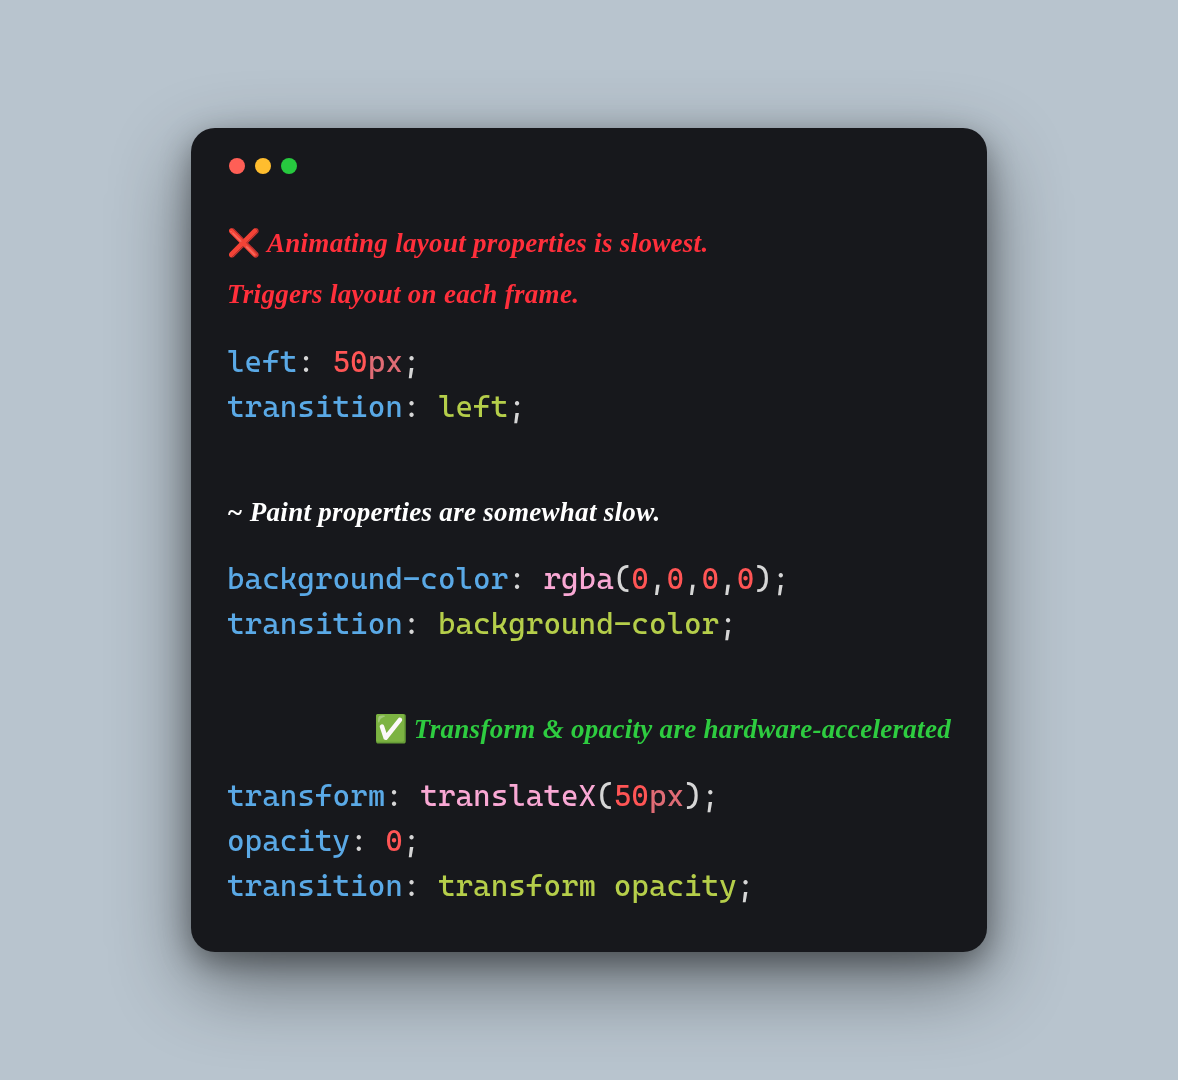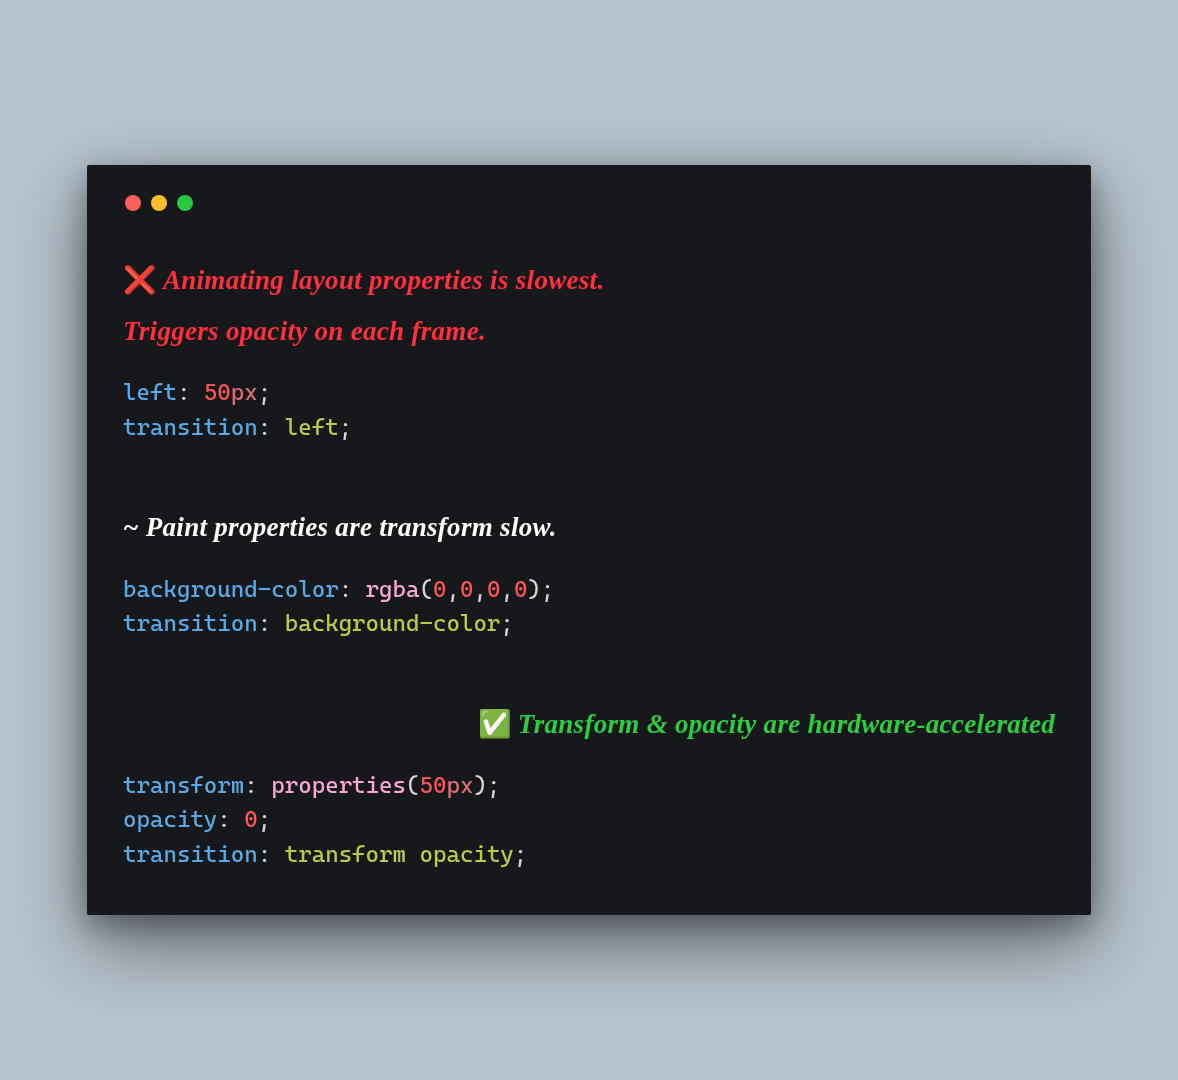--- a/index.html
+++ b/index.html
@@ -8,23 +8,23 @@
       width: 1178px;
       height: 1080px;
       background: #b8c4ce;
       display: flex;
       align-items: center;
       justify-content: center;
       font-family: ui-monospace, "SF Mono", "Cascadia Code", "Fira Code", Menlo, Consolas, monospace;
     }
 
     .window {
-      width: 1004px;
+      width: 796px;
       background: #17181c;
-      border-radius: 2px;
+      border-radius: 24px;
       box-shadow: 0 30px 80px rgba(0,0,0,0.45), 0 10px 30px rgba(0,0,0,0.35);
       padding: 30px 36px 44px 36px;
     }
 
     .traffic-lights {
       display: flex;
       gap: 10px;
       margin-bottom: 44px;
       padding-left: 2px;
     }
@@ -51,21 +51,21 @@
     .comment-good  { color: #2ecc40; text-align: right; }
 
     .emoji {
       font-style: normal;
       font-family: "Apple Color Emoji", "Segoe UI Emoji", "Noto Color Emoji", sans-serif;
       font-weight: 400;
       margin-right: 6px;
     }
 
     .code {
-      font-size: 23px;
+      font-size: 30px;
       line-height: 1.5;
       color: #e6e6e6;
       margin-top: 18px;
       white-space: pre;
     }
 
     .section + .section { margin-top: 58px; }
 
     .t-prop  { color: #5aa9e6; }  
     .t-punc  { color: #d6d6d6; }  
@@ -81,36 +81,36 @@
 
   <div class="traffic-lights">
     <div class="dot dot-red"></div>
     <div class="dot dot-yellow"></div>
     <div class="dot dot-green"></div>
   </div>
 
   <div class="section">
     <div class="comment comment-bad">
       <span class="emoji">❌</span><span>Animating layout properties is slowest.</span><br>
-      <span>Triggers opacity on each frame.</span>
+      <span>Triggers layout on each frame.</span>
     </div>
     <div class="code"><span class="t-prop">left</span><span class="t-punc">: </span><span class="t-num">50</span><span class="t-unit">px</span><span class="t-punc">;</span>
 <span class="t-prop">transition</span><span class="t-punc">: </span><span class="t-val">left</span><span class="t-punc">;</span></div>
   </div>
 
   <div class="section">
     <div class="comment comment-mid">
-      <span>~ </span><span>Paint properties are transform slow.</span>
+      <span>~ </span><span>Paint properties are somewhat slow.</span>
     </div>
     <div class="code"><span class="t-prop">background-color</span><span class="t-punc">: </span><span class="t-func">rgba</span><span class="t-punc">(</span><span class="t-num">0</span><span class="t-punc">,</span><span class="t-num">0</span><span class="t-punc">,</span><span class="t-num">0</span><span class="t-punc">,</span><span class="t-num">0</span><span class="t-punc">)</span><span class="t-punc">;</span>
 <span class="t-prop">transition</span><span class="t-punc">: </span><span class="t-val">background-color</span><span class="t-punc">;</span></div>
   </div>
 
   <div class="section">
     <div class="comment comment-good">
       <span class="emoji">✅</span><span>Transform &amp; opacity are hardware-accelerated</span>
     </div>
-    <div class="code"><span class="t-prop">transform</span><span class="t-punc">: </span><span class="t-func">properties</span><span class="t-punc">(</span><span class="t-num">50</span><span class="t-unit">px</span><span class="t-punc">)</span><span class="t-punc">;</span>
+    <div class="code"><span class="t-prop">transform</span><span class="t-punc">: </span><span class="t-func">translateX</span><span class="t-punc">(</span><span class="t-num">50</span><span class="t-unit">px</span><span class="t-punc">)</span><span class="t-punc">;</span>
 <span class="t-prop">opacity</span><span class="t-punc">: </span><span class="t-num">0</span><span class="t-punc">;</span>
 <span class="t-prop">transition</span><span class="t-punc">: </span><span class="t-val">transform</span><span class="t-punc"> </span><span class="t-val">opacity</span><span class="t-punc">;</span></div>
   </div>
 
 </div>
 
 </body></html>

